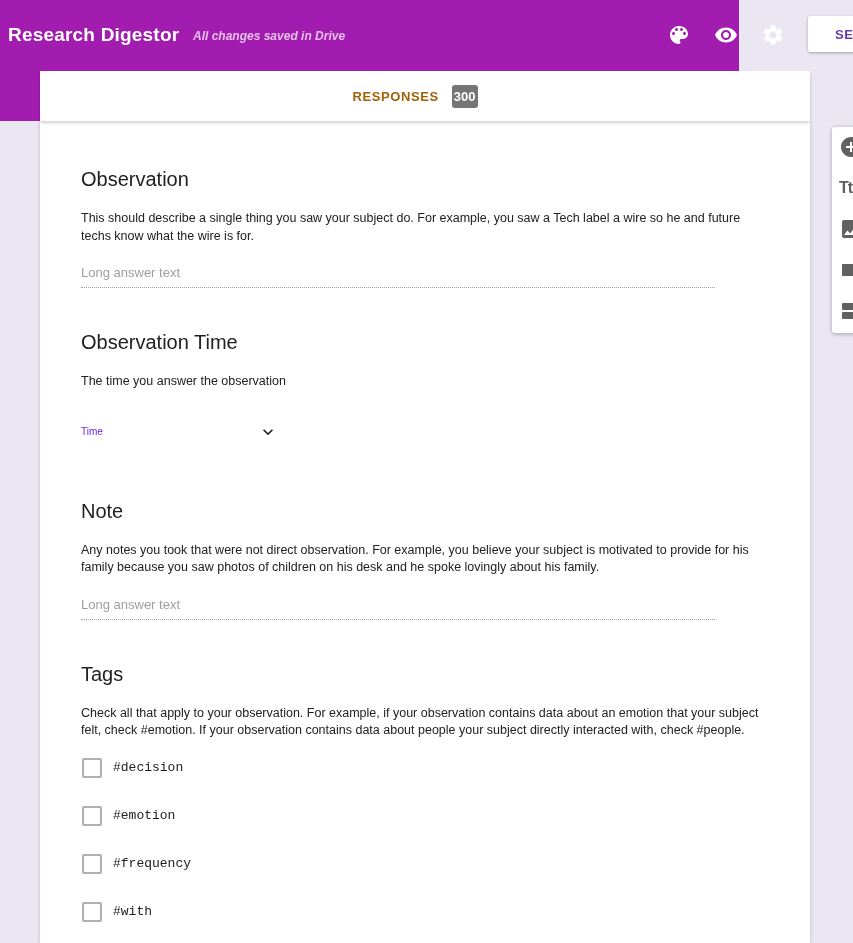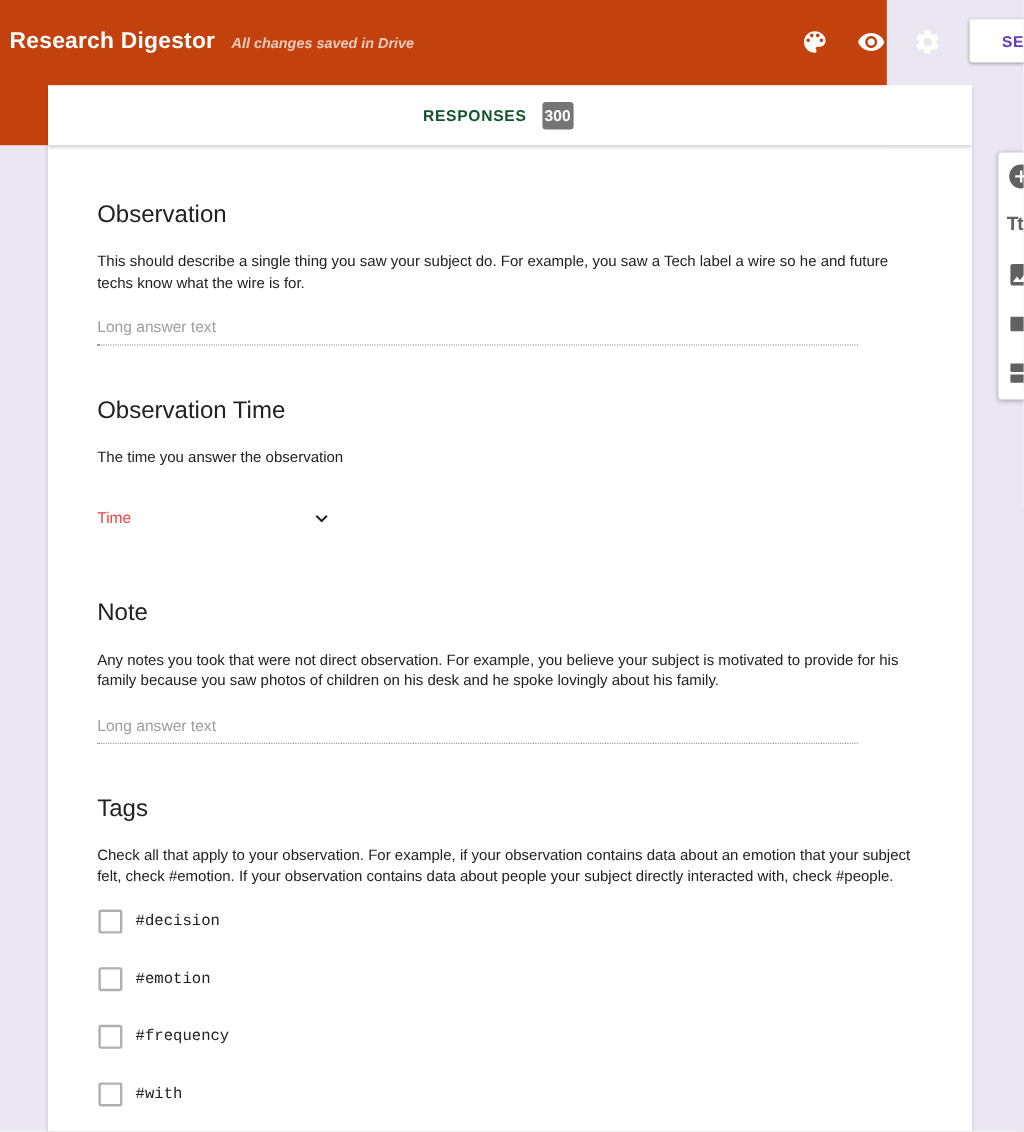--- a/index.html
+++ b/index.html
@@ -8,21 +8,21 @@
     font-family:"Liberation Sans","DejaVu Sans",sans-serif;
     background:#eae6f2;
     overflow:hidden;
     position:relative;
   }
   .stage { position:absolute; inset:0; overflow:hidden; }
 
   
   .header {
     position:absolute; top:0; left:0; width:739px; height:121px;
-    background:#c2410c;
+    background:#a21caf;
   }
   .form-title {
     position:absolute; left:8px; top:24px;
     color:#ffffff; font-size:19px; font-weight:bold; letter-spacing:.2px;
     cursor:pointer;
   }
   .saved-status {
     position:absolute; left:193px; top:29px;
     color:rgba(255,255,255,.72); font-size:12px; font-style:italic; font-weight:bold;
   }
@@ -47,21 +47,21 @@
     background:#ffffff; z-index:3;
     box-shadow:0 2px 3px rgba(0,0,0,.18);
     display:flex; justify-content:center; align-items:stretch;
   }
   .tabs-group { display:flex; align-items:stretch; position:relative; left:-14px; }
   .tab {
     position:relative; display:flex; align-items:center; justify-content:center;
     font-size:13px; font-weight:bold; letter-spacing:.6px; cursor:pointer;
   }
   .tab-questions { width:126px; color:#673ab7; }
-  .tab-responses { margin-left:8px; color:#14532d; }
+  .tab-responses { margin-left:8px; color:#a16207; }
   .tab-underline {
     position:absolute; left:0; bottom:0; width:100%; height:3px; background:#673ab7;
   }
   .count-badge {
     align-self:center; margin-left:13px;
     background:#757575; color:#ffffff;
     font-size:13px; font-weight:bold;
     padding:4px 2px; border-radius:3px; cursor:pointer;
   }
 
@@ -79,21 +79,21 @@
     margin-top:20px; width:634px;
     font-size:13px; color:#9e9e9e; line-height:16px;
     padding-bottom:6px; border-bottom:1px dotted #9e9e9e;
   }
   .question-time { margin-bottom:55px; }
   .time-field {
     margin-top:29px; width:197px; height:24px;
     display:flex; align-items:center; justify-content:space-between;
     cursor:pointer;
   }
-  .time-placeholder { font-size:13px; color:#ef4444; }
+  .time-placeholder { font-size:10px; color:#6d28d9; }
   .chevron-down svg { width:20px; height:20px; fill:#212121; display:block; }
 
   .options-list { margin-top:18px; }
   .option-row { display:flex; align-items:center; height:20px; margin-bottom:28px;font-family:Liberation Mono, monospace; }
   .checkbox {
     width:20px; height:20px; margin-left:1px;
     border:2px solid #b0b0b0; border-radius:2px; background:#fff;
     cursor:pointer; flex:0 0 auto;
   }
   .option-label { margin-left:11px; font-size:13px; color:#212121; }

